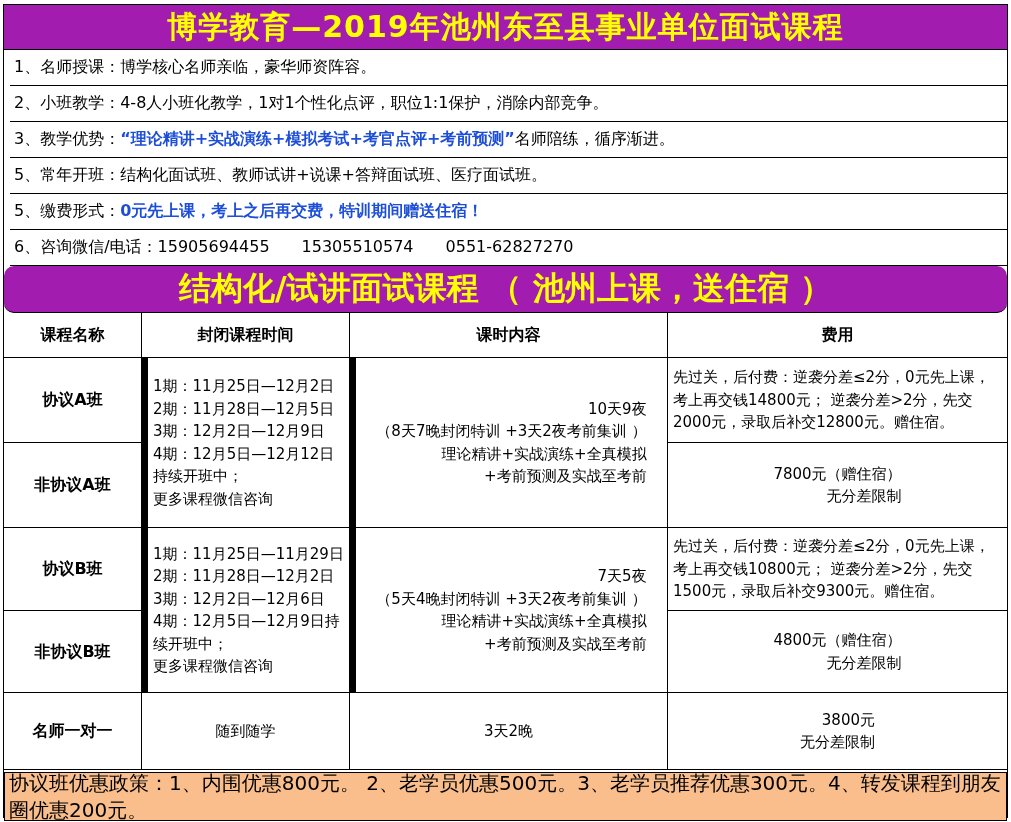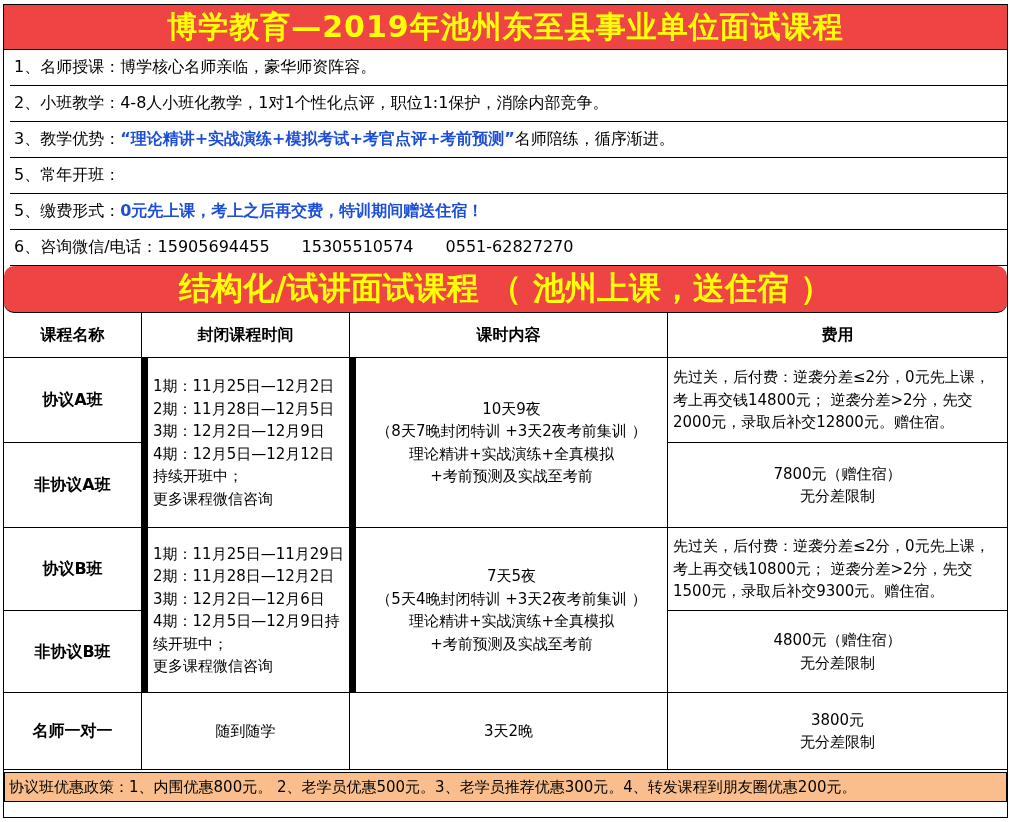--- a/index.html
+++ b/index.html
@@ -4,54 +4,54 @@
 <style>
   html,body{margin:0;padding:0;background:#fff;}
   .page{
     width:1011px;height:822px;box-sizing:border-box;
     background:#fff;padding:4px 3px;
     font-family:"DejaVu Sans","Liberation Sans",sans-serif;
     color:#000;
   }
   .frame{border:1px solid #000;height:100%;box-sizing:border-box;display:flex;flex-direction:column;}
   .banner{
-    background:#ef4444;color:#FFFF00;font-weight:bold;
+    background:#a21caf;color:#FFFF00;font-weight:bold;
     display:flex;align-items:center;justify-content:center;
     border-bottom:1px solid #000;flex:0 0 auto;
   }
   .banner-main{height:44px;font-size:30px;letter-spacing:1px;}
   .banner-section{height:46px;font-size:32px;border-radius:10px;}
   .intro-row{
     height:35px;flex:0 0 auto;display:flex;align-items:center;
     padding-left:4px;font-size:16px;border-bottom:1px solid #000;
     white-space:nowrap;
     margin-left:6px;
   }
   .hl{color:#1d4ed8;font-weight:bold;}
   .tbl{
     display:grid;flex:0 0 auto;
     grid-template-columns:137px 207px 317px 1fr;
     grid-template-rows:44px 84px 84px 82px 81px 76px;
     gap:1px;background:#000;border-bottom:1px solid #000;
   }
   .cell{
     background:#fff;display:flex;align-items:center;justify-content:center;
-    font-size:15px;line-height:1.5;text-align:center;box-sizing:border-box;
+    font-size:15px;line-height:1.5;text-align:right;box-sizing:border-box;
   }
   .cell.head{font-weight:bold;font-size:16px;}
   .cell.name{font-weight:bold;font-size:16px;}
   .cell.left{justify-content:flex-start;text-align:left;padding:2px 5px;}
   .pre{white-space:pre-line;}
   .r2{grid-row:2}.r3{grid-row:3}.r4{grid-row:4}.r5{grid-row:5}.r6{grid-row:6}
   .c1{grid-column:1}.c2{grid-column:2}.c3{grid-column:3}.c4{grid-column:4}
   .span2{grid-row-end:span 2;margin-left:6px;}
   .footer{
-    margin-top:2px;height:30px;flex:0 0 auto;box-sizing:border-box;
+    margin-top:2px;height:49px;flex:0 0 auto;box-sizing:border-box;
     background:#F9BE8C;border:1px solid #000;
-    display:flex;align-items:center;padding-left:4px;font-size:15px;
+    display:flex;align-items:center;padding-left:4px;font-size:20px;
   }
 </style>
 </head>
 <body>
 
 <div class="page">
   <div class="frame">
 
     <div class="banner banner-main">
       <span>博学教育—2019年池州东至县事业单位面试课程</span>
@@ -65,20 +65,21 @@
       <span>2、小班教学：</span>
         <span>4-8人小班化教学，1对1个性化点评，职位1:1保护，消除内部竞争。</span>
     </div>
     <div class="intro-row">
       <span>3、教学优势：</span>
         <span class="hl">“理论精讲+实战演练+模拟考试+考官点评+考前预测”</span>
         <span>名师陪练，循序渐进。</span>
     </div>
     <div class="intro-row">
       <span>5、常年开班：</span>
+        <span>结构化面试班、教师试讲+说课+答辩面试班、医疗面试班。</span>
     </div>
     <div class="intro-row">
       <span>5、缴费形式：</span>
         <span class="hl">0元先上课，考上之后再交费，特训期间赠送住宿！</span>
     </div>
     <div class="intro-row">
       <span>6、咨询微信/电话：</span>
         <span>15905694455　　15305510574　　0551-62827270</span>
     </div>
 

